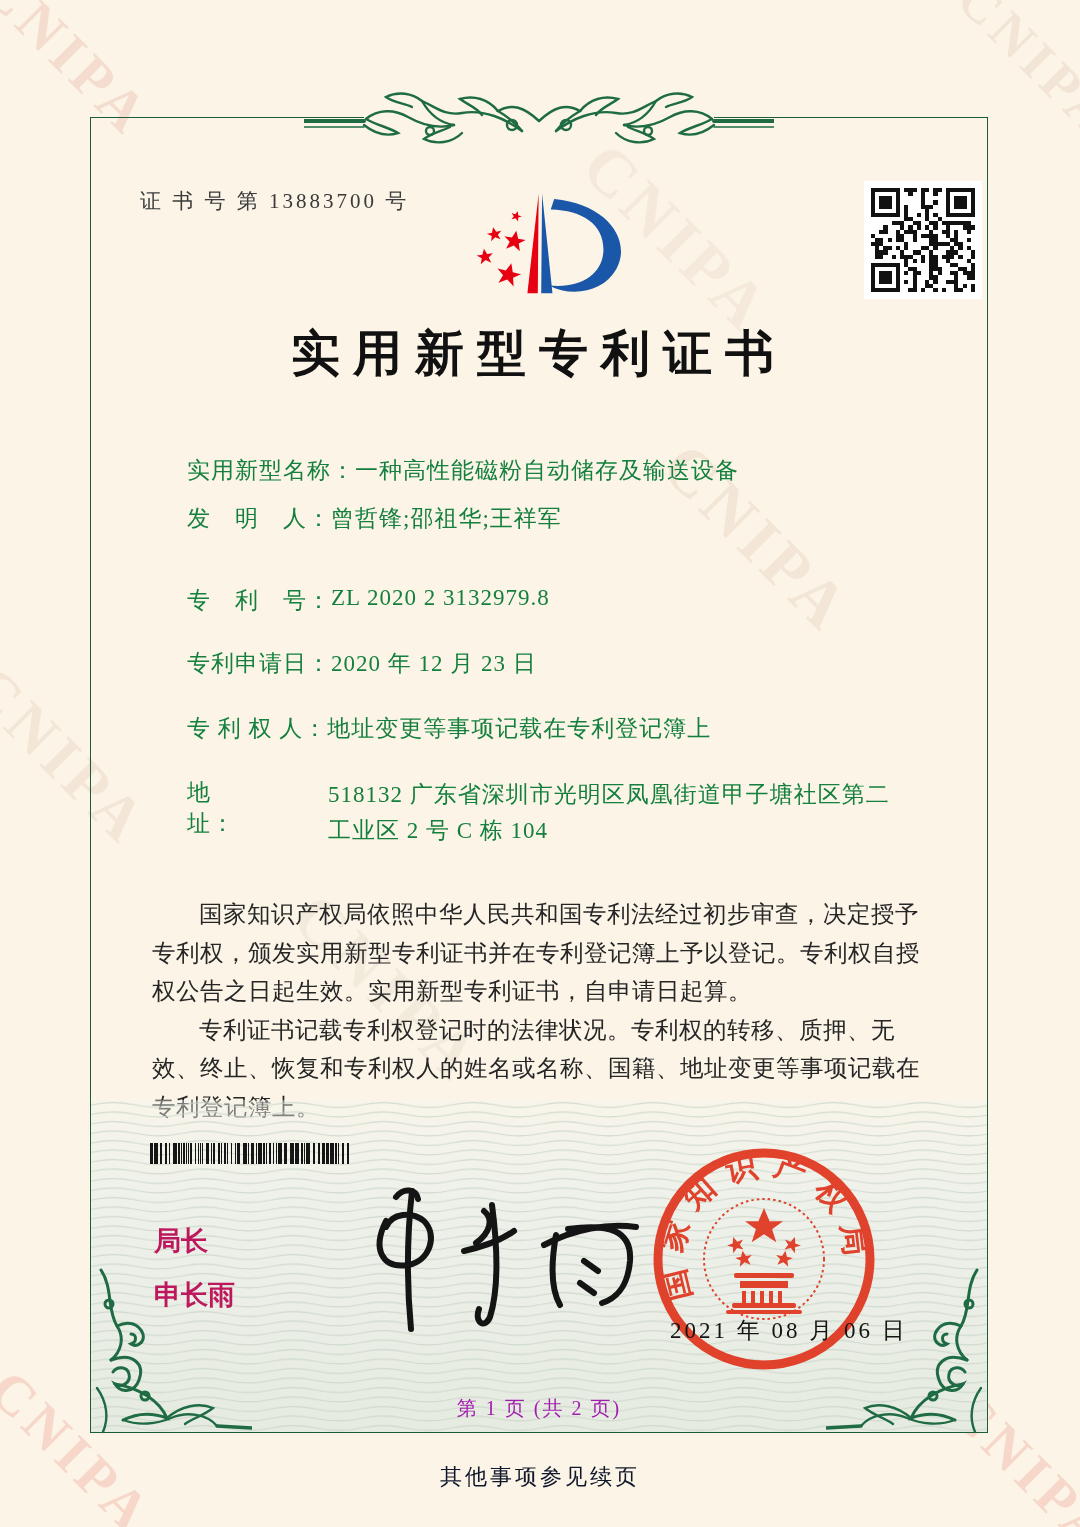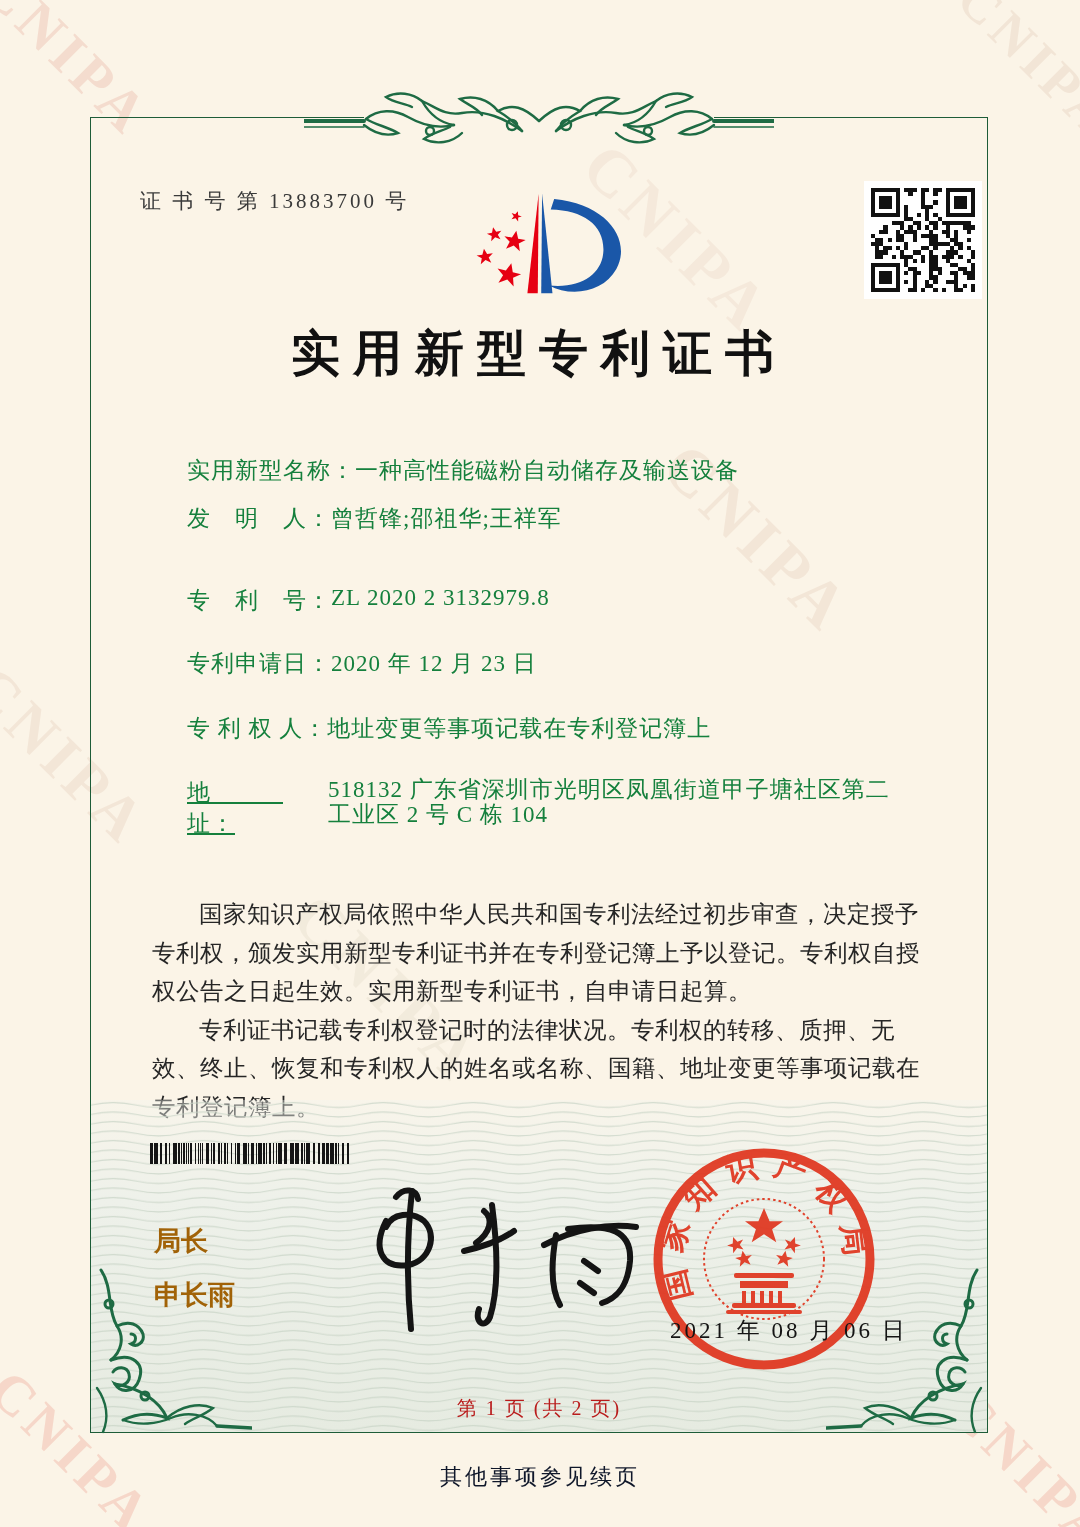--- a/index.html
+++ b/index.html
@@ -27,38 +27,38 @@
   .cert-no { position:absolute; left:52px; top:72px; font-size:21px; letter-spacing:3px; color:#3a3a3a; }
   .logo { position:absolute; left:366px; top:58px; }
   .qr-box { position:absolute; left:776px; top:66px; width:118px; height:118px; background:#ffffff; padding:7px; }
   .title {
     position:absolute; left:0; top:206px; width:100%; text-align:center;
     font-size:49px; font-weight:bold; letter-spacing:13px; color:#111;
   }
   .row { position:absolute; left:67px; font-size:23px; letter-spacing:1px; color:#15803d;margin-left:32px; }
   .row .lbl { display:inline-block; vertical-align:top; }
   .row .val { display:inline-block; vertical-align:top; }
-  .row-addr .lbl { width:141px;text-decoration:underline; }
-  .row-addr .val { width:580px; line-height:25px; }
+  .row-addr .lbl { width:141px; }
+  .row-addr .val { width:580px; line-height:36px; }
   .row-grant2 { position:absolute; left:467px; top:0; }
   .paragraphs { position:absolute; left:64px; top:780px; width:782px; }
   .paragraphs p { font-size:23.5px; line-height:38.5px; text-indent:2em; letter-spacing:0.5px; color:#262626; }
   .guilloche {
     position:absolute; left:3px; right:3px; bottom:3px; height:332px;
     background:linear-gradient(180deg, rgba(243,246,240,0.35) 0%, #eef1ea 30%, #e6ebe1 100%);
   }
   .guilloche svg.waves { position:absolute; inset:0; width:100%; height:100%; opacity:0.8; }
   .barcode { position:absolute; left:62px; top:1028px; width:288px; height:21px; font-size:0; }
   .barcode i { display:inline-block; height:100%; background:#151515; }
-  .sig-block { position:absolute; left:66px; top:1108px; font-family:Liberation Mono, monospace; font-weight:600; font-size:27px; color:#a16207; }
+  .sig-block { position:absolute; left:66px; top:1108px; font-family:Liberation Mono, monospace; font-weight:600; font-size:27px; color:#be185d; }
   .sig-block div { margin-bottom:18px; }
   .signature { position:absolute; left:228px; top:1062px; }
   .seal { position:absolute; left:560px; top:1028px; }
   .seal-date { position:absolute; left:582px; top:1200px; font-size:23px; letter-spacing:3px; color:#141414; }
-  .page-indicator { position:absolute; left:0; top:1280px; width:100%; text-align:center; font-size:20px; letter-spacing:2px; color:#b91c1c; }
+  .page-indicator { position:absolute; left:0; top:1280px; width:100%; text-align:center; font-size:20px; letter-spacing:2px; color:#a21caf; }
   .footer-note { position:absolute; left:0; top:1462px; width:100%; text-align:center; font-size:22px; letter-spacing:3px; color:#0f172a; }
   .ornament-top { position:absolute; left:50%; transform:translateX(-50%); top:-42px; }
   .corner-bl { position:absolute; left:-4px; bottom:-6px; }
   .corner-br { position:absolute; right:-4px; bottom:-6px; transform:scaleX(-1); }
 </style>
 </head>
 <body>
 
 <div class="page">
 

